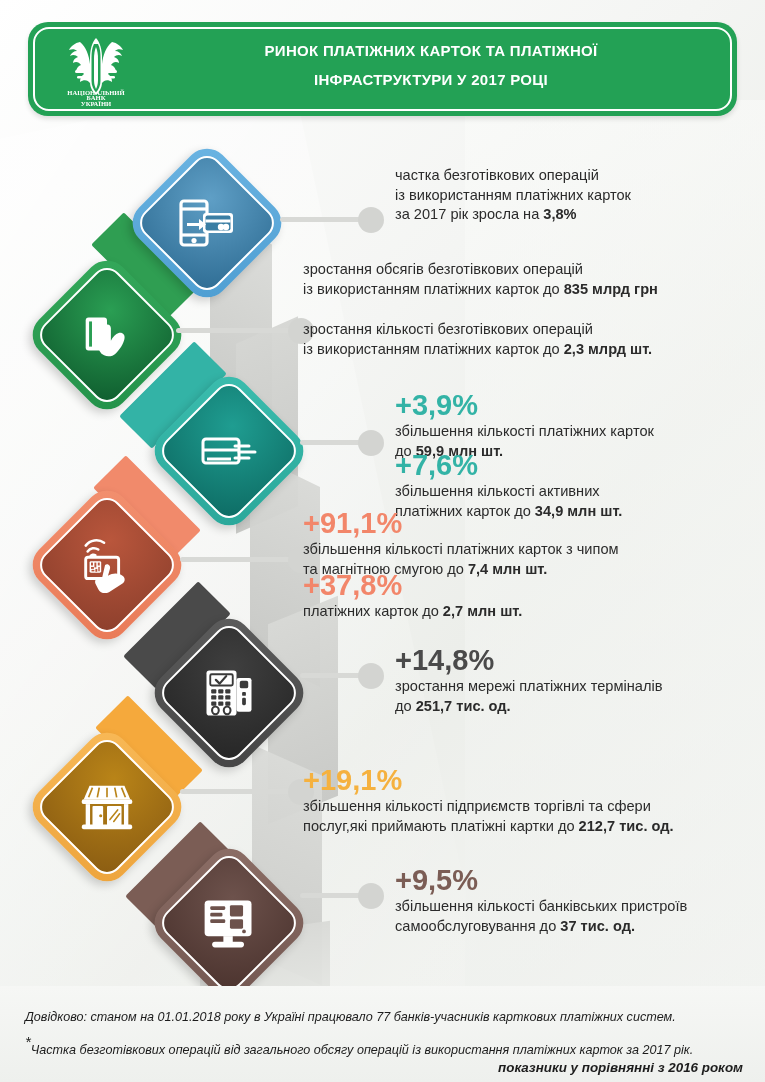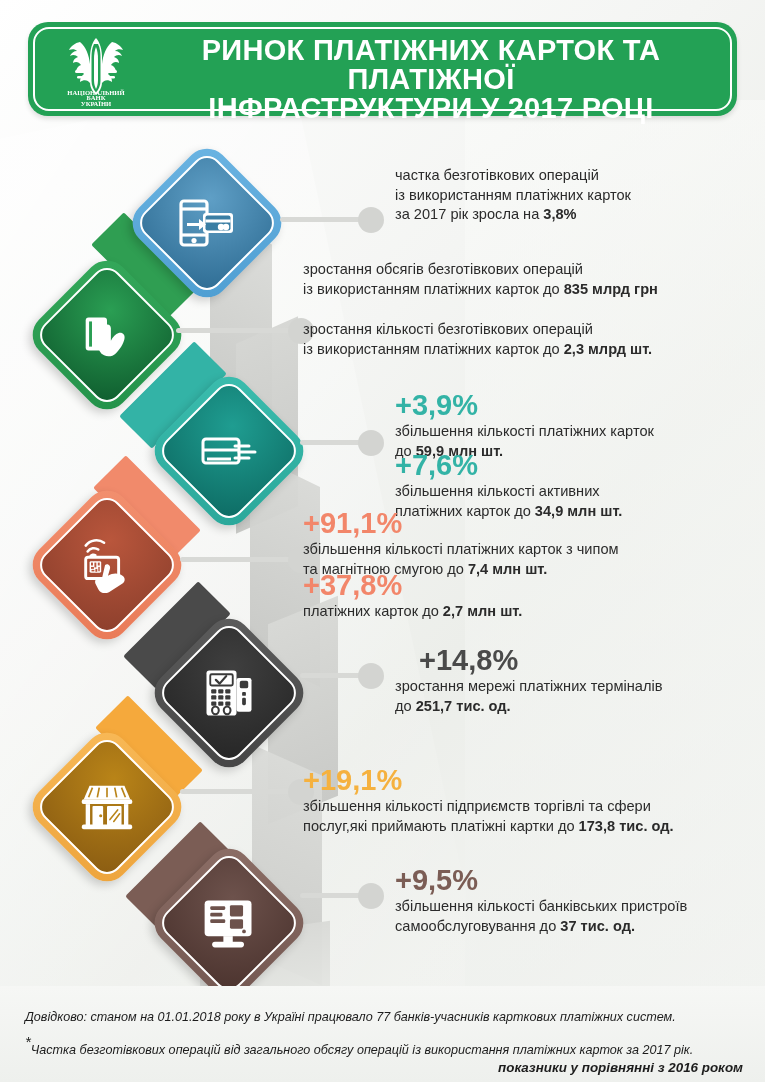--- a/index.html
+++ b/index.html
@@ -19,21 +19,21 @@
   .bg-right{position:absolute;right:0;top:100px;width:300px;height:900px;
     background:linear-gradient(180deg,#fbfcfa,#eef0ed);opacity:.55;}
 
   
   .header{position:absolute;left:28px;top:22px;width:709px;height:94px;
     background:#23a155;border-radius:20px;
     box-shadow:0 3px 5px rgba(0,0,0,.12);}
   .header-inner{position:absolute;inset:5px;border:2px solid #ffffff;border-radius:16px;}
   .logo{position:absolute;left:26px;top:10px;width:84px;height:74px;}
   .header-title{position:absolute;left:115px;right:18px;top:14px;
-    color:#ffffff;font-weight:bold;font-size:29px;line-height:29px;
+    color:#ffffff;font-weight:bold;font-size:15px;line-height:29px;
     text-align:center;letter-spacing:.3px;}
   .header-title .l2{display:block;}
 
   
   .shadow-seg{position:absolute;background:linear-gradient(90deg,#d6d7d4,#c9cac7);
     opacity:.95;}
 
   
   .ribbon{position:absolute;border-radius:2px;}
 
@@ -337,32 +337,32 @@
   </div>
 </div>
 <div class="block" style="left:303px;top:570px;width:430px;">
   <div class="big" style="color:#f2866a;">+37,8%</div>
   <div class="desc">
     <span class="ind">платіжних карток до <b>2,7 млн шт.</b></span>
   </div>
 </div>
 
 <div class="block" style="left:395px;top:645px;width:340px;">
-  <div class="big" style="color:#4a4a4a;margin-left:24px;">+14,8%</div>
+  <div class="big" style="color:#4a4a4a;">+14,8%</div>
   <div class="desc">
     <span class="ind">зростання мережі платіжних терміналів</span>
     <span class="ind">до <b>251,7 тис. од.</b></span>
   </div>
 </div>
 
 <div class="block" style="left:303px;top:765px;width:440px;">
   <div class="big" style="color:#f5b13f;">+19,1%</div>
   <div class="desc">
     <span class="ind">збільшення кількості підприємств торгівлі та сфери</span>
-    <span class="ind">послуг,які приймають платіжні картки до <b>173,8 тис. од.</b></span>
+    <span class="ind">послуг,які приймають платіжні картки до <b>212,7 тис. од.</b></span>
   </div>
 </div>
 
 <div class="block" style="left:395px;top:865px;width:350px;">
   <div class="big" style="color:#7b5d55;">+9,5%</div>
   <div class="desc">
     <span class="ind">збільшення кількості банківських пристроїв</span>
     <span class="ind">самообслуговування до <b>37 тис. од.</b></span>
   </div>
 </div>

